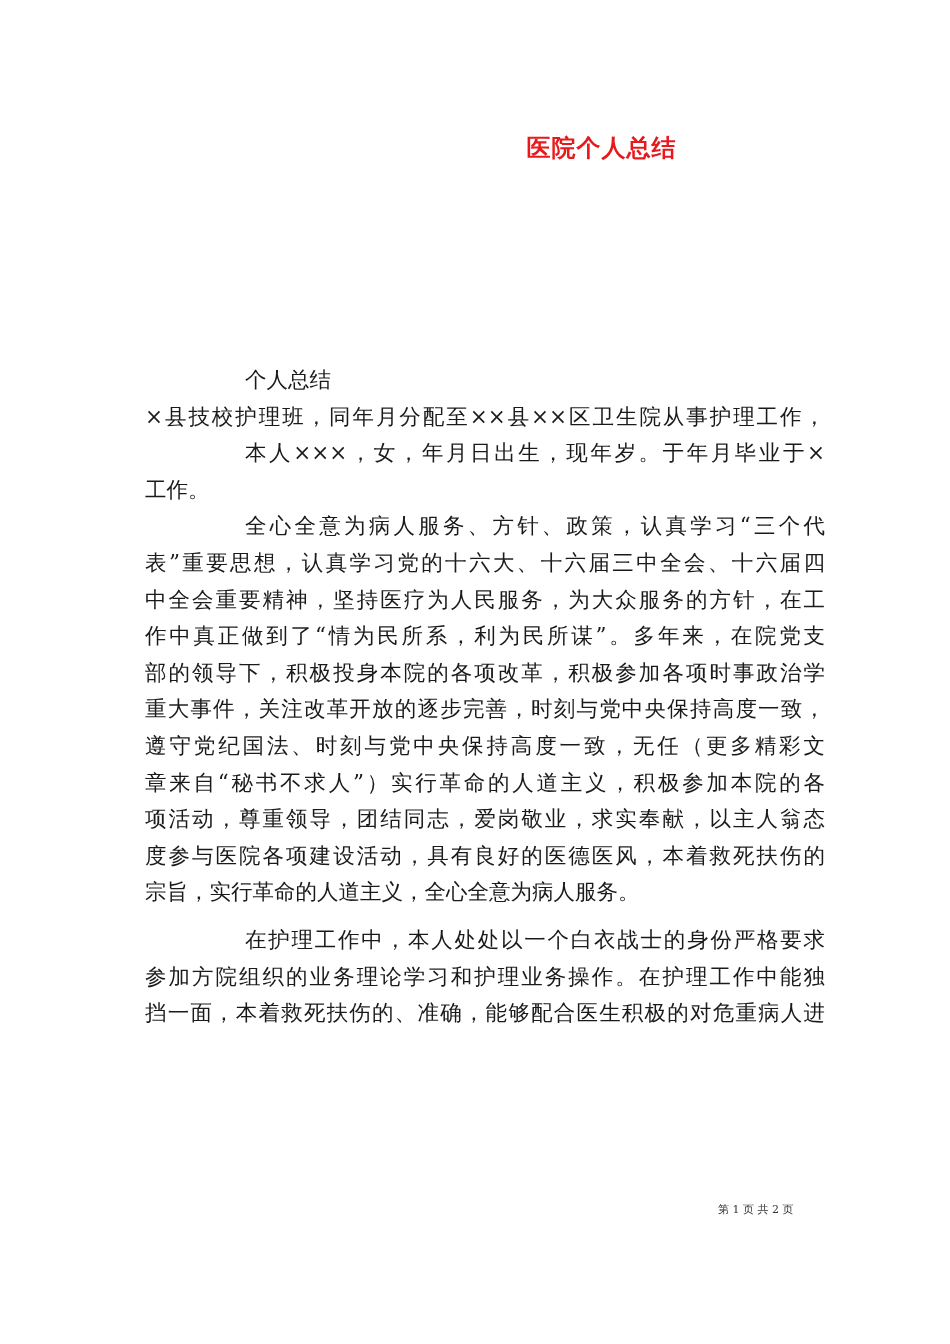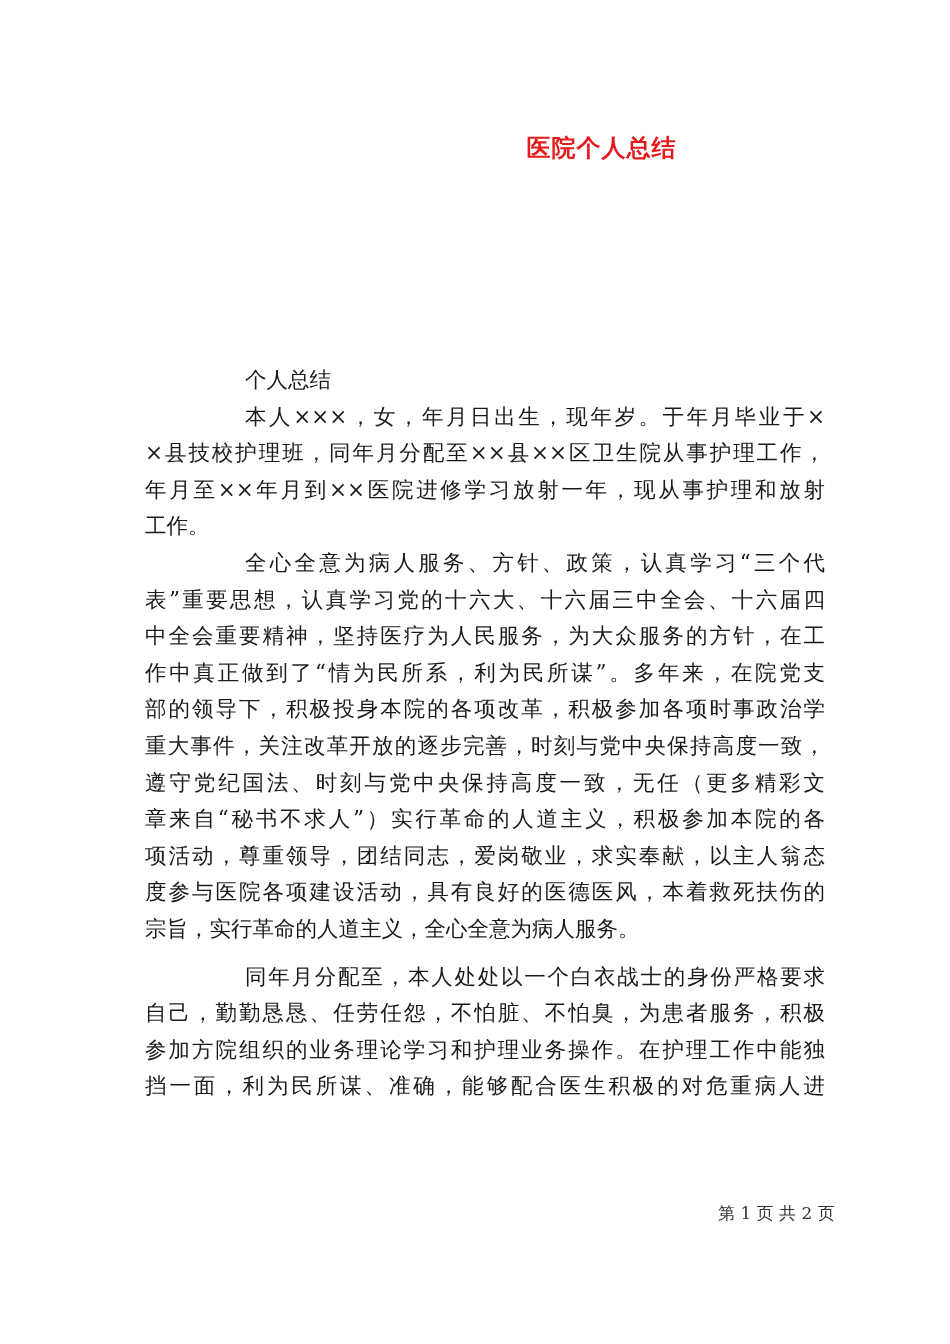--- a/index.html
+++ b/index.html
@@ -7,57 +7,55 @@
       font-family: "DejaVu Serif", "Liberation Serif", serif; color: #1a1a1a; }
     .page { position: absolute; left: 0; top: 0; width: 950px; height: 1344px; background: #fff; }
     .title { position: absolute; left: 0; width: 1203px; top: 132px; text-align: center;
       color: #e8191c; font-size: 24px; font-weight: bold; letter-spacing: 1px; white-space: nowrap; }
     .body { position: absolute; left: 145px; top: 362px; width: 680px; }
     .line { height: 36.6px; line-height: 36.6px; font-size: 21.5px; white-space: nowrap;
       text-align: justify; text-align-last: justify; }
     .line.last, .line.heading { text-align-last: left; }
     .indent { padding-left: 100px; }
     .para-gap { height: 11px; }
-    .footer { position: absolute; left: 718px; top: 1202px; font-size: 17px; color: #333;
+    .footer { position: absolute; left: 718px; top: 1202px; font-size: 11px; color: #333;
       white-space: nowrap; font-family: "DejaVu Serif", serif; }
   </style>
 </head>
 <body>
 
 <div class="page">
   <div class="title">医院个人总结</div>
 
   <div class="body">
     <div class="line heading indent">个人总结</div>
 
     <div>
+      <div class="line">×县技校护理班，同年月分配至××县××区卫生院从事护理工作，</div>
       <div class="line indent">本人×××，女，年月日出生，现年岁。于年月毕业于×</div>
-      <div class="line">×县技校护理班，同年月分配至××县××区卫生院从事护理工作，</div>
-      <div class="line">年月至××年月到××医院进修学习放射一年，现从事护理和放射</div>
       <div class="line last">工作。</div>
     </div>
 
     <div>
       <div class="line indent">全心全意为病人服务、方针、政策，认真学习“三个代</div>
       <div class="line">表”重要思想，认真学习党的十六大、十六届三中全会、十六届四</div>
       <div class="line">中全会重要精神，坚持医疗为人民服务，为大众服务的方针，在工</div>
       <div class="line">作中真正做到了“情为民所系，利为民所谋”。多年来，在院党支</div>
       <div class="line">部的领导下，积极投身本院的各项改革，积极参加各项时事政治学</div>
       <div class="line">重大事件，关注改革开放的逐步完善，时刻与党中央保持高度一致，</div>
       <div class="line">遵守党纪国法、时刻与党中央保持高度一致，无任（更多精彩文</div>
       <div class="line">章来自“秘书不求人”）实行革命的人道主义，积极参加本院的各</div>
       <div class="line">项活动，尊重领导，团结同志，爱岗敬业，求实奉献，以主人翁态</div>
       <div class="line">度参与医院各项建设活动，具有良好的医德医风，本着救死扶伤的</div>
       <div class="line last">宗旨，实行革命的人道主义，全心全意为病人服务。</div>
     </div>
 
     <div class="para-gap"></div>
 
     <div>
-      <div class="line indent">同年月分配至，本人处处以一个白衣战士的身份严格要求</div>
-      <div class="line">自己，勤勤恳恳、任劳任怨，不怕脏、不怕臭，为患者服务，积极</div>
+      <div class="line indent">在护理工作中，本人处处以一个白衣战士的身份严格要求</div>
       <div class="line">参加方院组织的业务理论学习和护理业务操作。在护理工作中能独</div>
-      <div class="line">挡一面，利为民所谋、准确，能够配合医生积极的对危重病人进</div>
+      <div class="line">挡一面，本着救死扶伤的、准确，能够配合医生积极的对危重病人进</div>
     </div>
   </div>
 
   <div class="footer">第 1 页 共 2 页</div>
 </div>
 
 </body></html>

